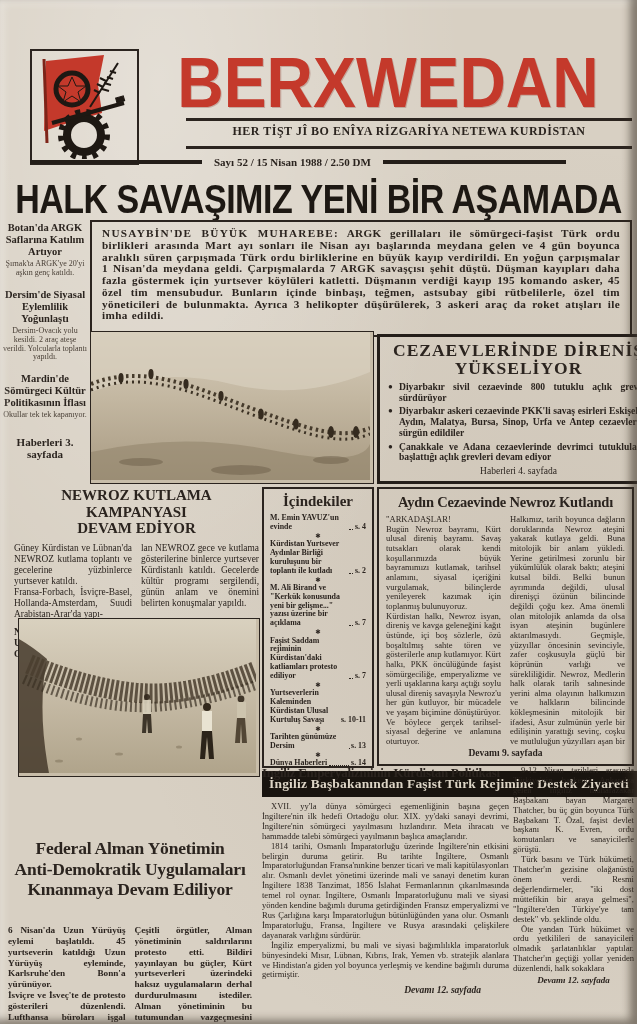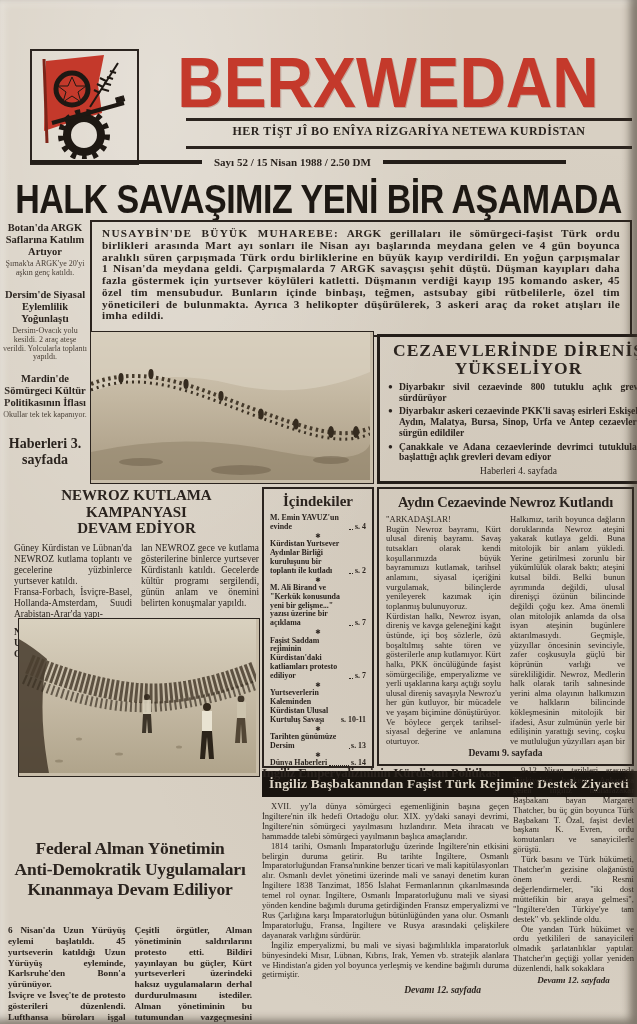--- a/index.html
+++ b/index.html
@@ -40,21 +40,21 @@
     left:0;top:176px;width:637px;text-align:center;
     font-family:"Liberation Sans", sans-serif;font-weight:bold;font-size:34px;
     letter-spacing:-.5px;white-space:nowrap;color:#1d1813;
     transform:scaleY(1.18);transform-origin:center top;
   }
   
   .sidebar{left:2px;top:222px;width:86px;text-align:center;}
   .sb-item{margin-bottom:11px;}
   .sb-title{font-weight:bold;font-size:10.5px;line-height:1.15;}
   .sb-sub{font-size:8px;line-height:1.1;margin-top:2px;color:#4a4037;}
-  .sb-footer{font-weight:bold;font-size:14px;margin-top:16px;}
+  .sb-footer{font-weight:bold;font-size:11px;margin-top:16px;}
   
   .lead-box{
     left:90px;top:220px;width:542px;height:117px;border:2px solid #2b241f;
     padding:6px 10px;box-sizing:border-box;font-weight:bold;font-size:11.2px;line-height:1.05;
     text-align:justify;letter-spacing:.35px;overflow:hidden;word-spacing:1px;
   }
   .lead-box .intro{letter-spacing:1.3px;}
   
   .photo{border:1.5px solid #2b241f;background:#c8bda9;overflow:hidden;}
   .photo1{left:90px;top:331px;width:282px;height:151px;}

